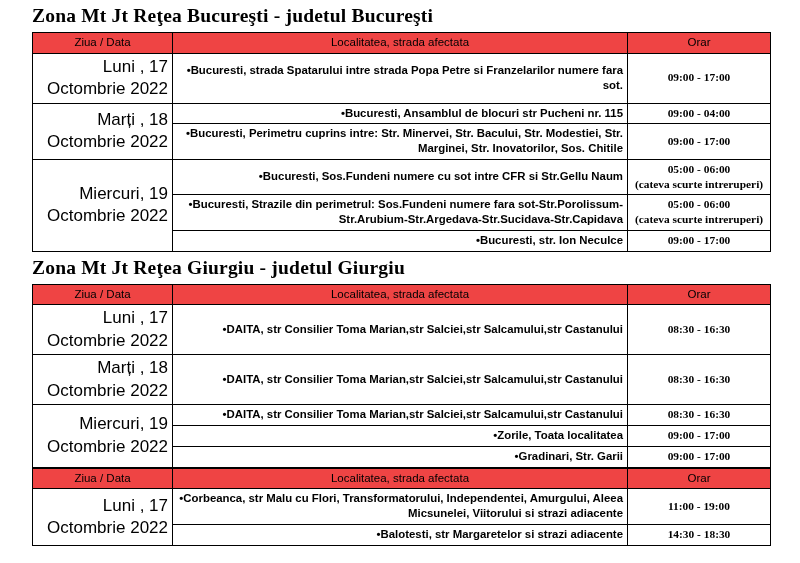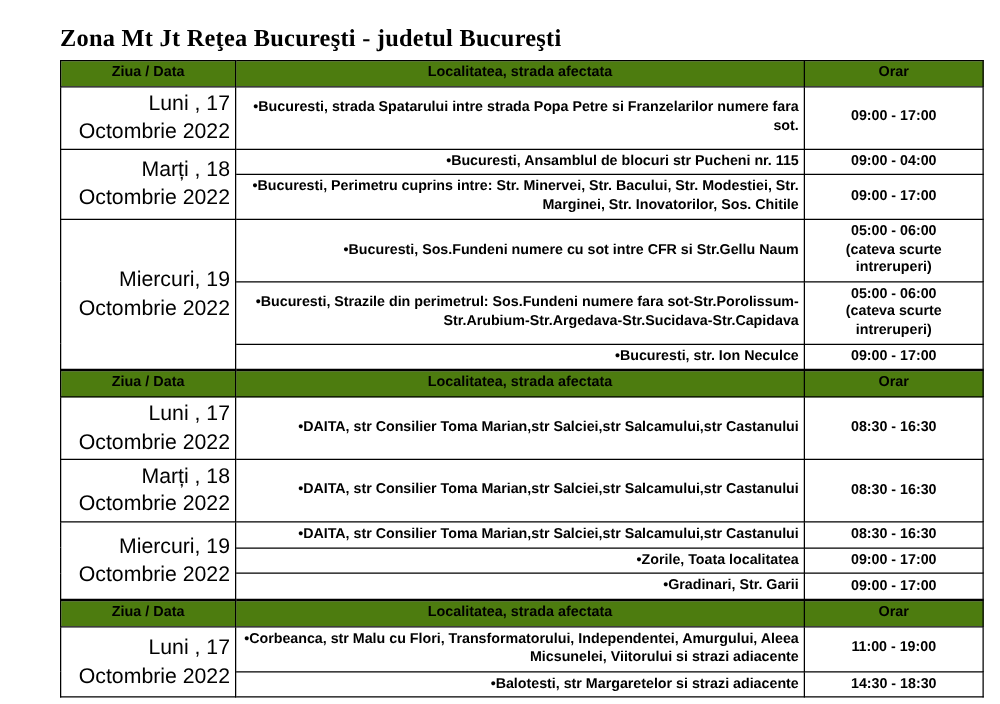--- a/index.html
+++ b/index.html
@@ -11,21 +11,21 @@
     width: 800px;
     height: 563px;
     font-family: "Liberation Sans", sans-serif;
     color: #000000;
     overflow: hidden;
   }
   .page {
     width: 688px;
     height: 563px;
     position: relative;
-    padding: 16px;
+    padding: 0;
     box-sizing: border-box;
   }
   .section {
     margin: 0 0 0 0;
   }
   .section-title {
     font-family: "Liberation Serif", serif;
     font-weight: bold;
     font-size: 19.5px;
     letter-spacing: 0.2px;
@@ -43,26 +43,26 @@
     border: 1.6px solid #000;
     background: #fff;
   }
   table.schedule col.c-date { width: 140px; }
   table.schedule col.c-loc  { width: 455px; }
   table.schedule col.c-time { width: 143px; }
 
   table.schedule th {
     border: 1.4px solid #000;
     font-family: "Liberation Sans", sans-serif;
-    font-weight: bold;
+    font-weight: normal;
     font-size: 11.5px;
     text-align: center;
     padding: 3px 2px 4px 2px;
     line-height: 1.1;
-    background: #4d7c0f;
+    background: #ef4444;
   }
   table.schedule td {
     border-left: 1.4px solid #000;
     border-right: 1.4px solid #000;
     border-top: 0.9px solid #000;
     border-bottom: 0.9px solid #000;
     vertical-align: middle;
     background: #fff;
   }
   td.date-cell {
@@ -78,21 +78,21 @@
   }
   td.loc-cell {
     font-family: "Liberation Sans", sans-serif;
     font-weight: bold;
     font-size: 11.4px;
     line-height: 1.3;
     padding: 2px 4px 3px 6px;
     text-align: right;
   }
   td.time-cell {
-    font-family: Liberation Sans, sans-serif;
+    font-family: Liberation Serif, serif;
     font-weight: bold;
     font-size: 11.4px;
     line-height: 1.28;
     padding: 2px 3px 3px 3px;
     text-align: center;
     white-space: pre-line;
   }
   tr.group-start > td {
     border-top: 1.5px solid #000;
   }
@@ -151,20 +151,21 @@
 (cateva scurte intreruperi)</td>
             </tr>
             <tr class="group-end">
               <td class="loc-cell"><span class="bullet">•</span><span>Bucuresti, str. Ion Neculce</span></td>
               <td class="time-cell">09:00 - 17:00</td>
             </tr>
           </tbody>
         </table>
       </div>
       <div class="section">
+        <div class="section-title">Zona Mt Jt Reţea Giurgiu - judetul Giurgiu</div>
         <table class="schedule">
           <colgroup>
             <col class="c-date">
             <col class="c-loc">
             <col class="c-time">
           </colgroup>
           <thead>
             <tr>
               <th>Ziua / Data</th>
               <th>Localitatea, strada afectata</th>

